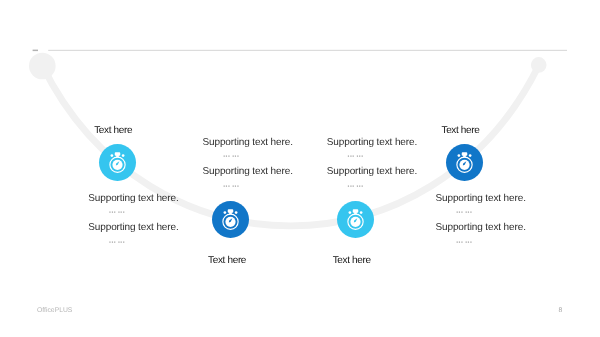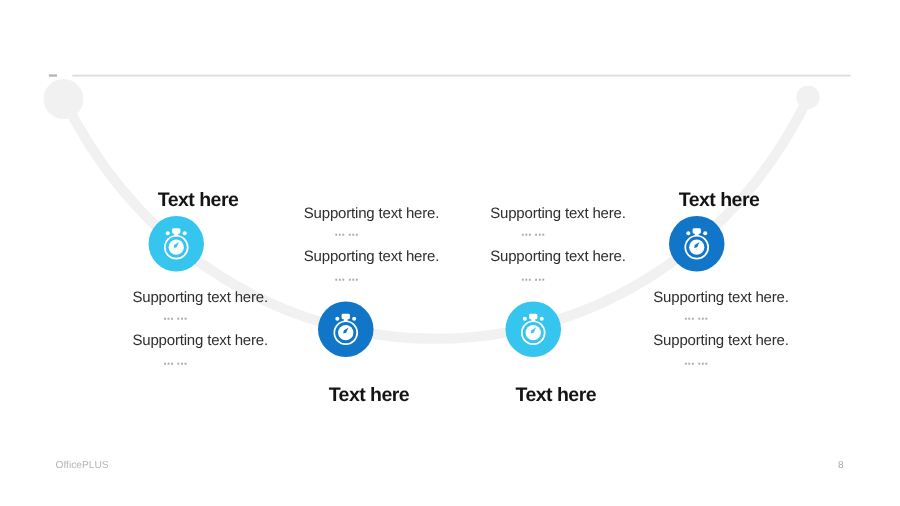--- a/index.html
+++ b/index.html
@@ -2,21 +2,21 @@
 <html><head>
 <meta charset="utf-8">
 <style>
   html,body{margin:0;padding:0;}
   body{width:600px;height:337px;background:#ffffff;overflow:hidden;
        font-family:"Liberation Sans","DejaVu Sans",sans-serif;
        -webkit-font-smoothing:antialiased;text-rendering:geometricPrecision;}
   #slide{position:relative;width:600px;height:337px;background:#fff;}
   #bgsvg{position:absolute;left:0;top:0;width:600px;height:337px;}
   .node{position:absolute;width:37px;height:37px;border-radius:50%;}
-  .heading{position:absolute;font-size:13px;font-weight:bold;color:#141414;white-space:nowrap;letter-spacing:-0.35px;margin-left:11px;}
+  .heading{position:absolute;font-size:10px;font-weight:normal;color:#141414;white-space:nowrap;letter-spacing:-0.35px;}
   .block{position:absolute;}
   .sup{position:absolute;left:3px;font-size:10px;color:#2e2e2e;white-space:nowrap;line-height:9px;letter-spacing:-0.12px;}
     .tiny{position:absolute;left:0;width:63px;font-size:8.6px;font-weight:bold;color:#a8a8a8;white-space:nowrap;letter-spacing:-0.5px;text-align:center;line-height:3px;}
   .footer-brand{position:absolute;font-size:6.8px;color:#b6b6b6;letter-spacing:0px;}
   .page-num{position:absolute;font-size:6.8px;color:#a7a7a7;}
 </style>
 </head>
 <body>
 
 <div id="slide">

